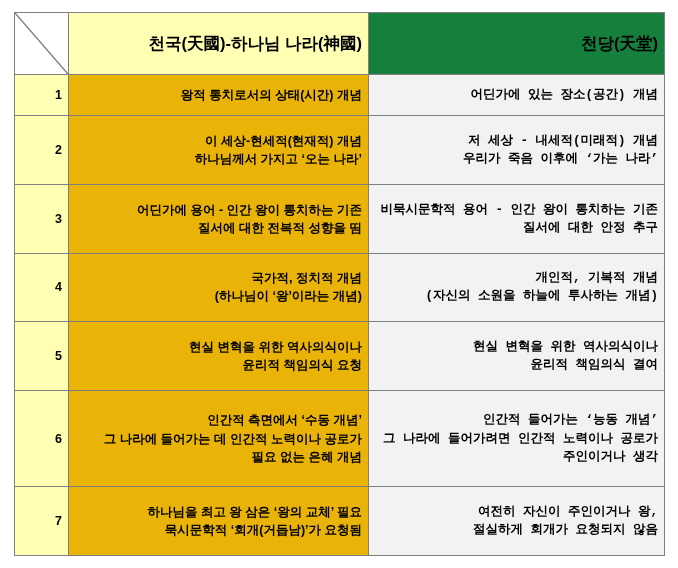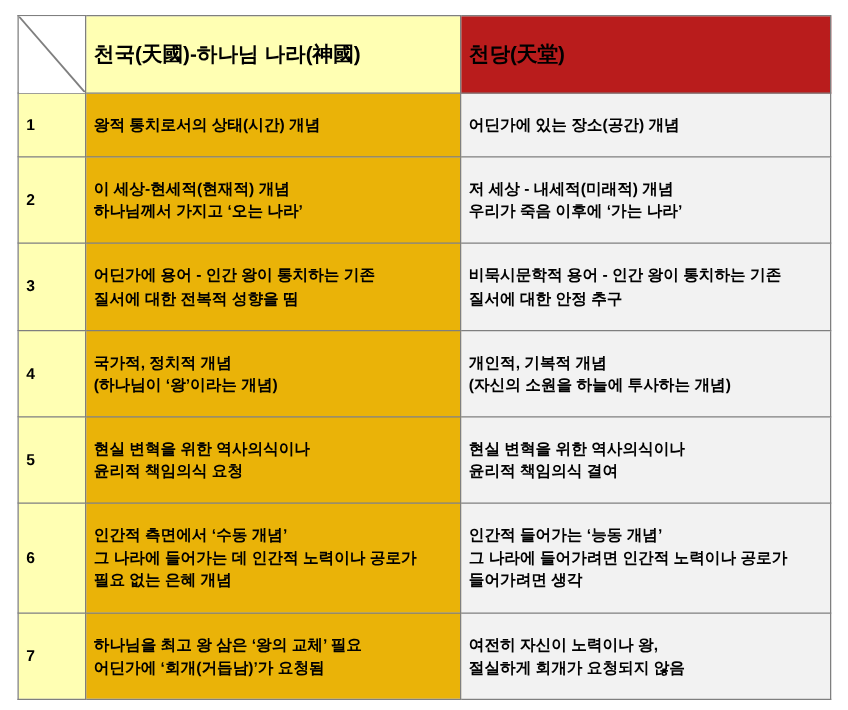--- a/index.html
+++ b/index.html
@@ -21,23 +21,23 @@
     padding: 12px 14px 12px 14px;
   }
   table.compare {
     border-collapse: collapse;
     width: 650px;
     height: 544px;
     table-layout: fixed;
   }
   table.compare td, table.compare th {
     border: 1px solid #7f7f7f;
-    text-align: left;
+    text-align: right;
     vertical-align: middle;
-    padding: 16px 6px;
+    padding: 4px 6px;
     box-sizing: border-box;
   }
   
   col.c-idx  { width: 54px; }
   col.c-left { width: 300px; }
   col.c-right{ width: 296px; }
 
   
   tr.head th {
     height: 62px;
@@ -57,40 +57,41 @@
   }
   th.corner .diag svg {
     display: block;
     width: 100%;
     height: 100%;
   }
   th.h-left {
     background: #ffffb3;
   }
   th.h-right {
-    background: #b91c1c;
+    background: #15803d;
   }
 
   
   tr.row td {
     font-size: 12.5px;
     font-weight: bold;
     line-height: 1.45;
     color: #000000;
   }
   td.idx {
     background: #ffffb3;
     font-size: 12.5px;
     font-weight: bold;
   }
   td.left {
     background: #eab308;
   }
   td.right {
     background: #f2f2f2;
+    font-family: Liberation Mono, monospace;
   }
   td .line {
     display: block;
     white-space: nowrap;
   }
 </style>
 </head>
 <body>
 
 <div class="page">
@@ -170,29 +171,29 @@
       <tr class="row">
         <td class="idx">6</td>
         <td class="left">
           <span class="line">인간적 측면에서 ‘수동 개념’</span>
           <span class="line">그 나라에 들어가는 데 인간적 노력이나 공로가</span>
           <span class="line">필요 없는 은혜 개념</span>
         </td>
         <td class="right">
           <span class="line">인간적 들어가는 ‘능동 개념’</span>
           <span class="line">그 나라에 들어가려면 인간적 노력이나 공로가</span>
-          <span class="line">들어가려면 생각</span>
+          <span class="line">주인이거나 생각</span>
         </td>
       </tr>
       <tr class="row">
         <td class="idx">7</td>
         <td class="left">
           <span class="line">하나님을 최고 왕 삼은 ‘왕의 교체’ 필요</span>
-          <span class="line">어딘가에 ‘회개(거듭남)’가 요청됨</span>
+          <span class="line">묵시문학적 ‘회개(거듭남)’가 요청됨</span>
         </td>
         <td class="right">
-          <span class="line">여전히 자신이 노력이나 왕,</span>
+          <span class="line">여전히 자신이 주인이거나 왕,</span>
           <span class="line">절실하게 회개가 요청되지 않음</span>
         </td>
       </tr>
     </tbody>
   </table>
 </div>
 
 </body></html>

